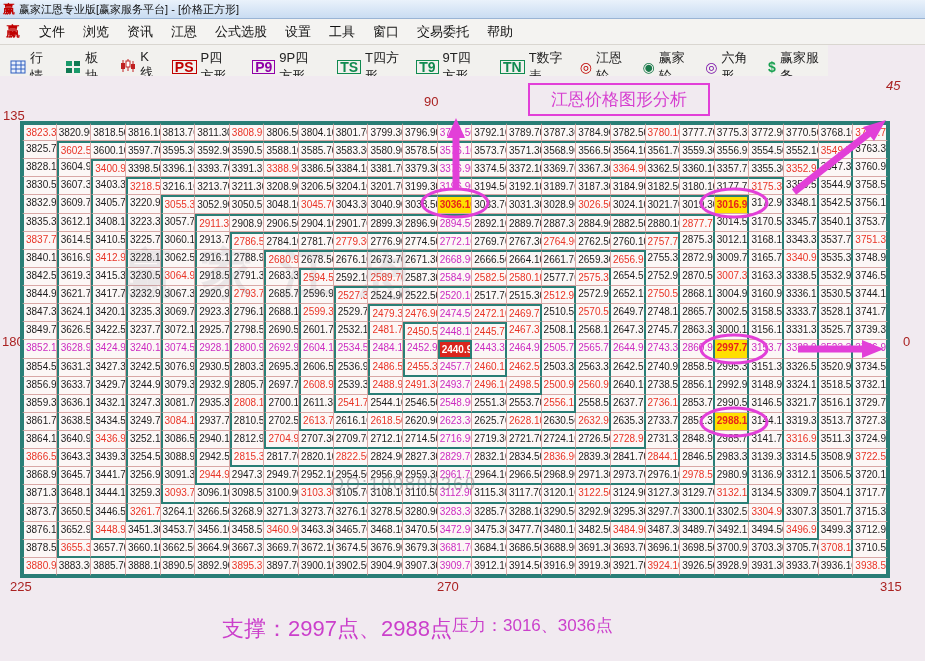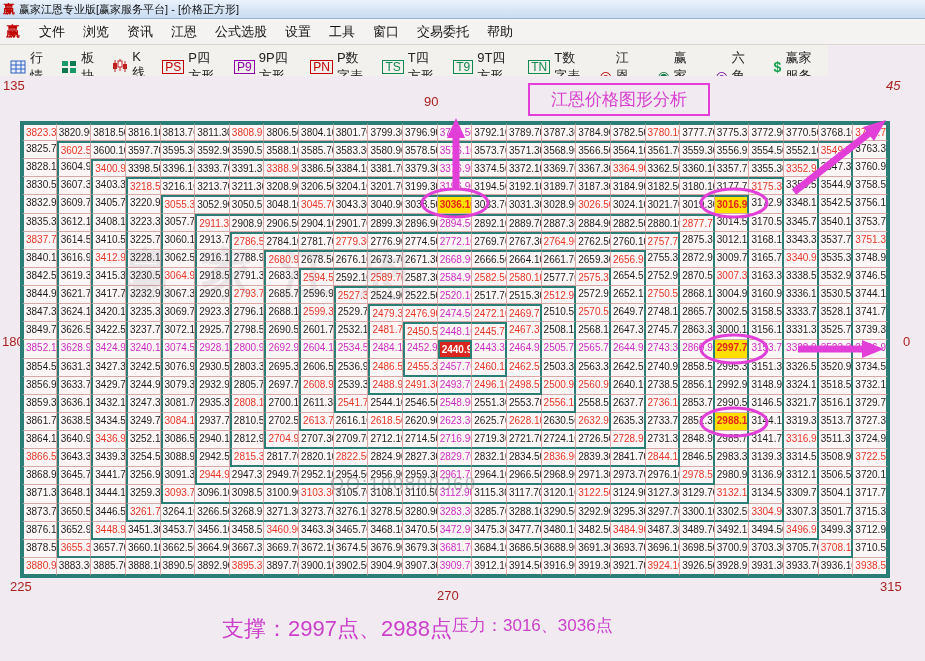--- a/index.html
+++ b/index.html
@@ -11,21 +11,21 @@
     background:linear-gradient(#eaf2fb,#c9dcf2);display:flex;align-items:center;
     font-size:11px;color:#111;border-bottom:1px solid #9ab4d4;}
   .titlebar .appicon{color:#c00000;font-weight:bold;font-size:12px;margin:0 4px 0 3px;}
   .menubar{position:absolute;left:0;top:19px;width:925px;height:25px;background:#f4f3f1;
     display:flex;align-items:center;font-size:13px;color:#111;border-bottom:1px solid #d9d6d0;}
   .menubar .appicon{color:#c00000;font-weight:bold;font-size:14px;margin:0 10px 0 6px;}
   .mi{padding:2px 9px;cursor:default;}
   .toolbar{position:absolute;left:0;top:45px;width:828px;height:31px;background:#f2f1ee;
     border-bottom:1px solid #cfccc5;display:flex;align-items:flex-start;font-size:13px;color:#222;}
   .tbtn{display:flex;align-items:center;gap:4px;padding:3px 6px;margin-left:3px;border:1px solid transparent;}
-  .ticon-box{display:inline-block;font-size:12px;font-weight:normal;line-height:10px;padding:1px 2px;border:1px solid;}
+  .ticon-box{display:inline-block;font-size:14px;font-weight:bold;line-height:10px;padding:1px 2px;border:1px solid;}
   .ticon{display:inline-block;width:16px;height:14px;}
   .ticon-glyph{font-size:14px;line-height:14px;font-weight:bold;}
 
   
   .controls{position:absolute;left:0;top:76px;width:925px;height:45px;background:#f1eaf0;}
   .lab-blue{position:absolute;color:#1b1bb4;font-size:14px;font-weight:bold;}
   .inputbox{position:absolute;left:100px;top:86px;width:88px;height:19px;background:#fff;
     border:2px inset #b9b4ac;font-size:13px;color:#a33;padding:0 3px;font-family:"Liberation Sans",sans-serif;}
   .combo{position:absolute;left:243px;top:86px;width:70px;height:21px;background:#fff;border:2px inset #b9b4ac;
     display:flex;align-items:center;}
@@ -123,24 +123,20 @@
       </span>
       <span class="tbtn">
         <span class="ticon-box" style="color: rgb(192, 0, 0); border-color: rgb(192, 0, 0);">PS</span>
         <span>P四方形</span>
       </span>
       <span class="tbtn">
         <span class="ticon-box" style="color: rgb(144, 0, 168); border-color: rgb(144, 0, 168);">P9</span>
         <span>9P四方形</span>
       </span>
       <span class="tbtn">
-        <span class="ticon-box" style="color: rgb(192, 0, 0); border-color: rgb(192, 0, 0);">PN</span>
-        <span>P数字表</span>
-      </span>
-      <span class="tbtn">
         <span class="ticon-box" style="color: rgb(16, 138, 80); border-color: rgb(16, 138, 80);">TS</span>
         <span>T四方形</span>
       </span>
       <span class="tbtn">
         <span class="ticon-box" style="color: rgb(16, 138, 80); border-color: rgb(16, 138, 80);">T9</span>
         <span>9T四方形</span>
       </span>
       <span class="tbtn">
         <span class="ticon-box" style="color: rgb(16, 138, 80); border-color: rgb(16, 138, 80);">TN</span>
         <span>T数字表</span>
@@ -168,27 +164,27 @@
     <input class="inputbox" value="2440.9099" style="">
     <span class="lab-blue" style="left:203px;top:90px;">步长:</span>
     <div class="combo">
       <span class="val">2.4</span>
       <div class="drop">▼</div>
     </div>
     <button class="pbtn pressed" style="left:330px;">阻力位</button>
     <button class="pbtn" style="left:394px;">支撑位</button>
   </div>
 
-  <div class="anglelab" style="left:3px;top:78px;">135</div>
+  <div class="anglelab" style="left:3px;top:108px;">135</div>
   <div class="anglelab" style="left:424px;top:94px;">90</div>
   <div class="anglelab" style="left:886px;top:78px;font-style:italic;">45</div>
   <div class="anglelab" style="left:2px;top:334px;">180</div>
   <div class="anglelab" style="left:903px;top:334px;">0</div>
   <div class="anglelab" style="left:10px;top:579px;text-align:right;">225</div>
-  <div class="anglelab" style="left:437px;top:579px;margin-top:9px;">270</div>
+  <div class="anglelab" style="left:437px;top:579px;">270</div>
   <div class="anglelab" style="left:880px;top:579px;">315</div>
 
   <div class="gridwrap">
       <div class="cell r bL bT">3823.30</div>
       <div class="cell bT">3820.90</div>
       <div class="cell bT">3818.50</div>
       <div class="cell bT">3816.10</div>
       <div class="cell bT">3813.70</div>
       <div class="cell bT">3811.30</div>
       <div class="cell r bT">3808.90</div>

